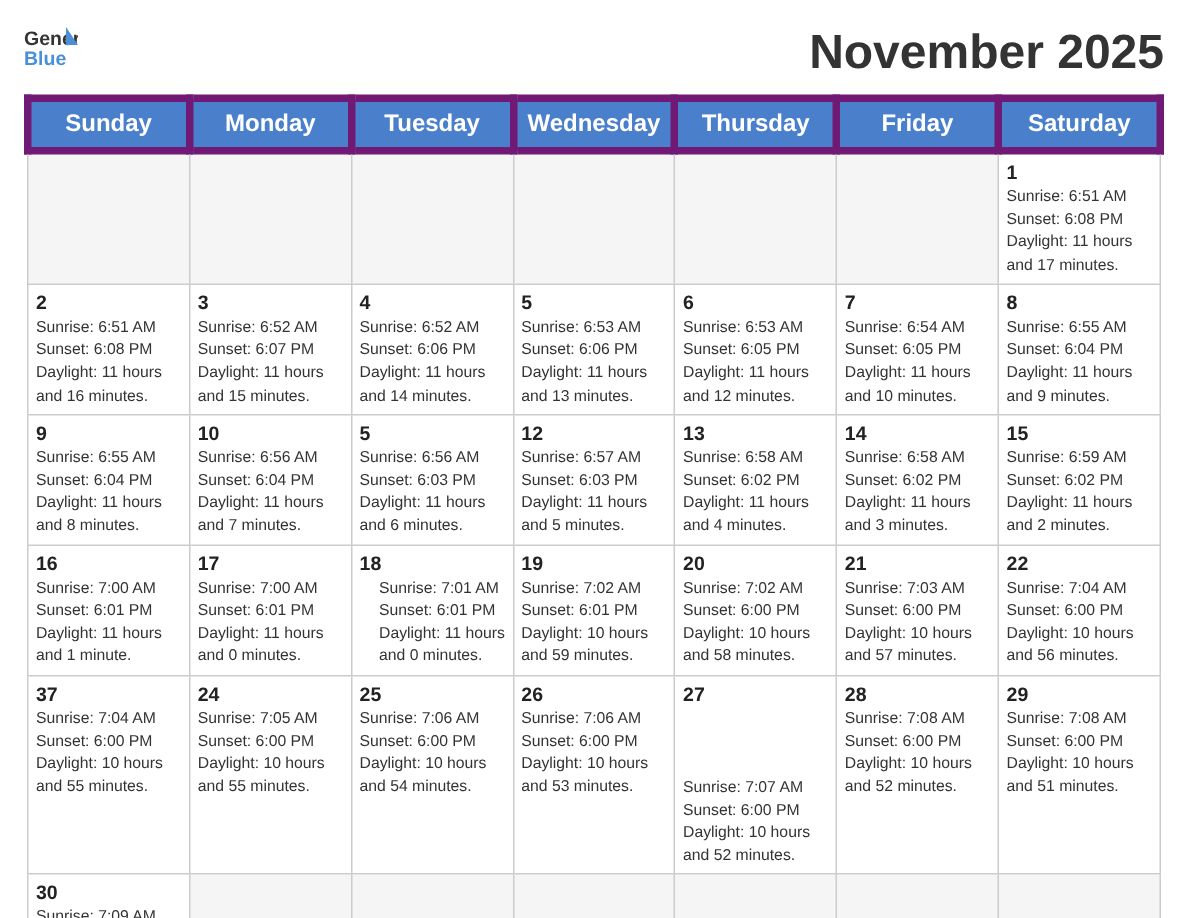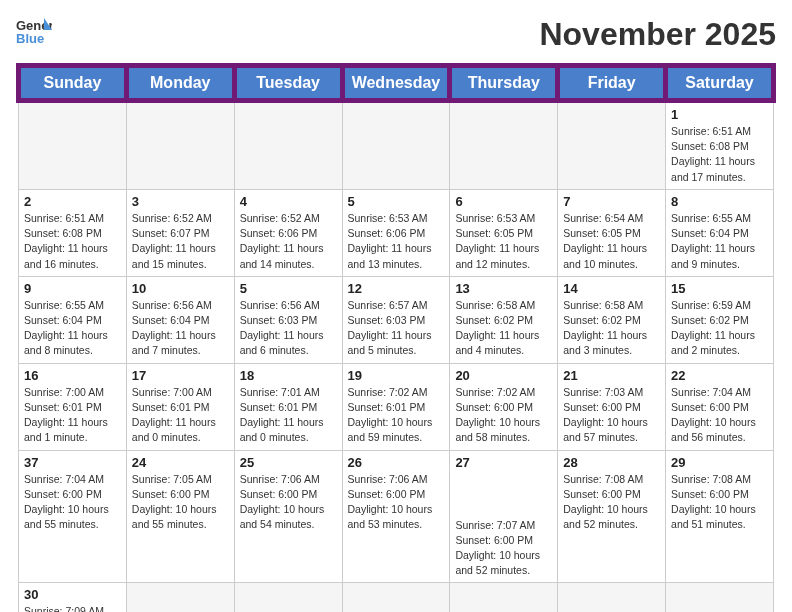--- a/index.html
+++ b/index.html
@@ -215,21 +215,21 @@
 Daylight: 11 hours and 1 minute.</div>
         </td>
         <td>
           <div class="day-number">17</div>
           <div class="sun-info" style="white-space: pre-line;">Sunrise: 7:00 AM
 Sunset: 6:01 PM
 Daylight: 11 hours and 0 minutes.</div>
         </td>
         <td>
           <div class="day-number">18</div>
-          <div class="sun-info" style="white-space: pre-line;">Sunrise: 7:01 AM
+          <div class="sun-info" style="white-space: pre-line; margin-left: 13px;">Sunrise: 7:01 AM
 Sunset: 6:01 PM
 Daylight: 11 hours and 0 minutes.</div>
         </td>
         <td>
           <div class="day-number">19</div>
           <div class="sun-info" style="white-space: pre-line;">Sunrise: 7:02 AM
 Sunset: 6:01 PM
 Daylight: 10 hours and 59 minutes.</div>
         </td>
         <td>

